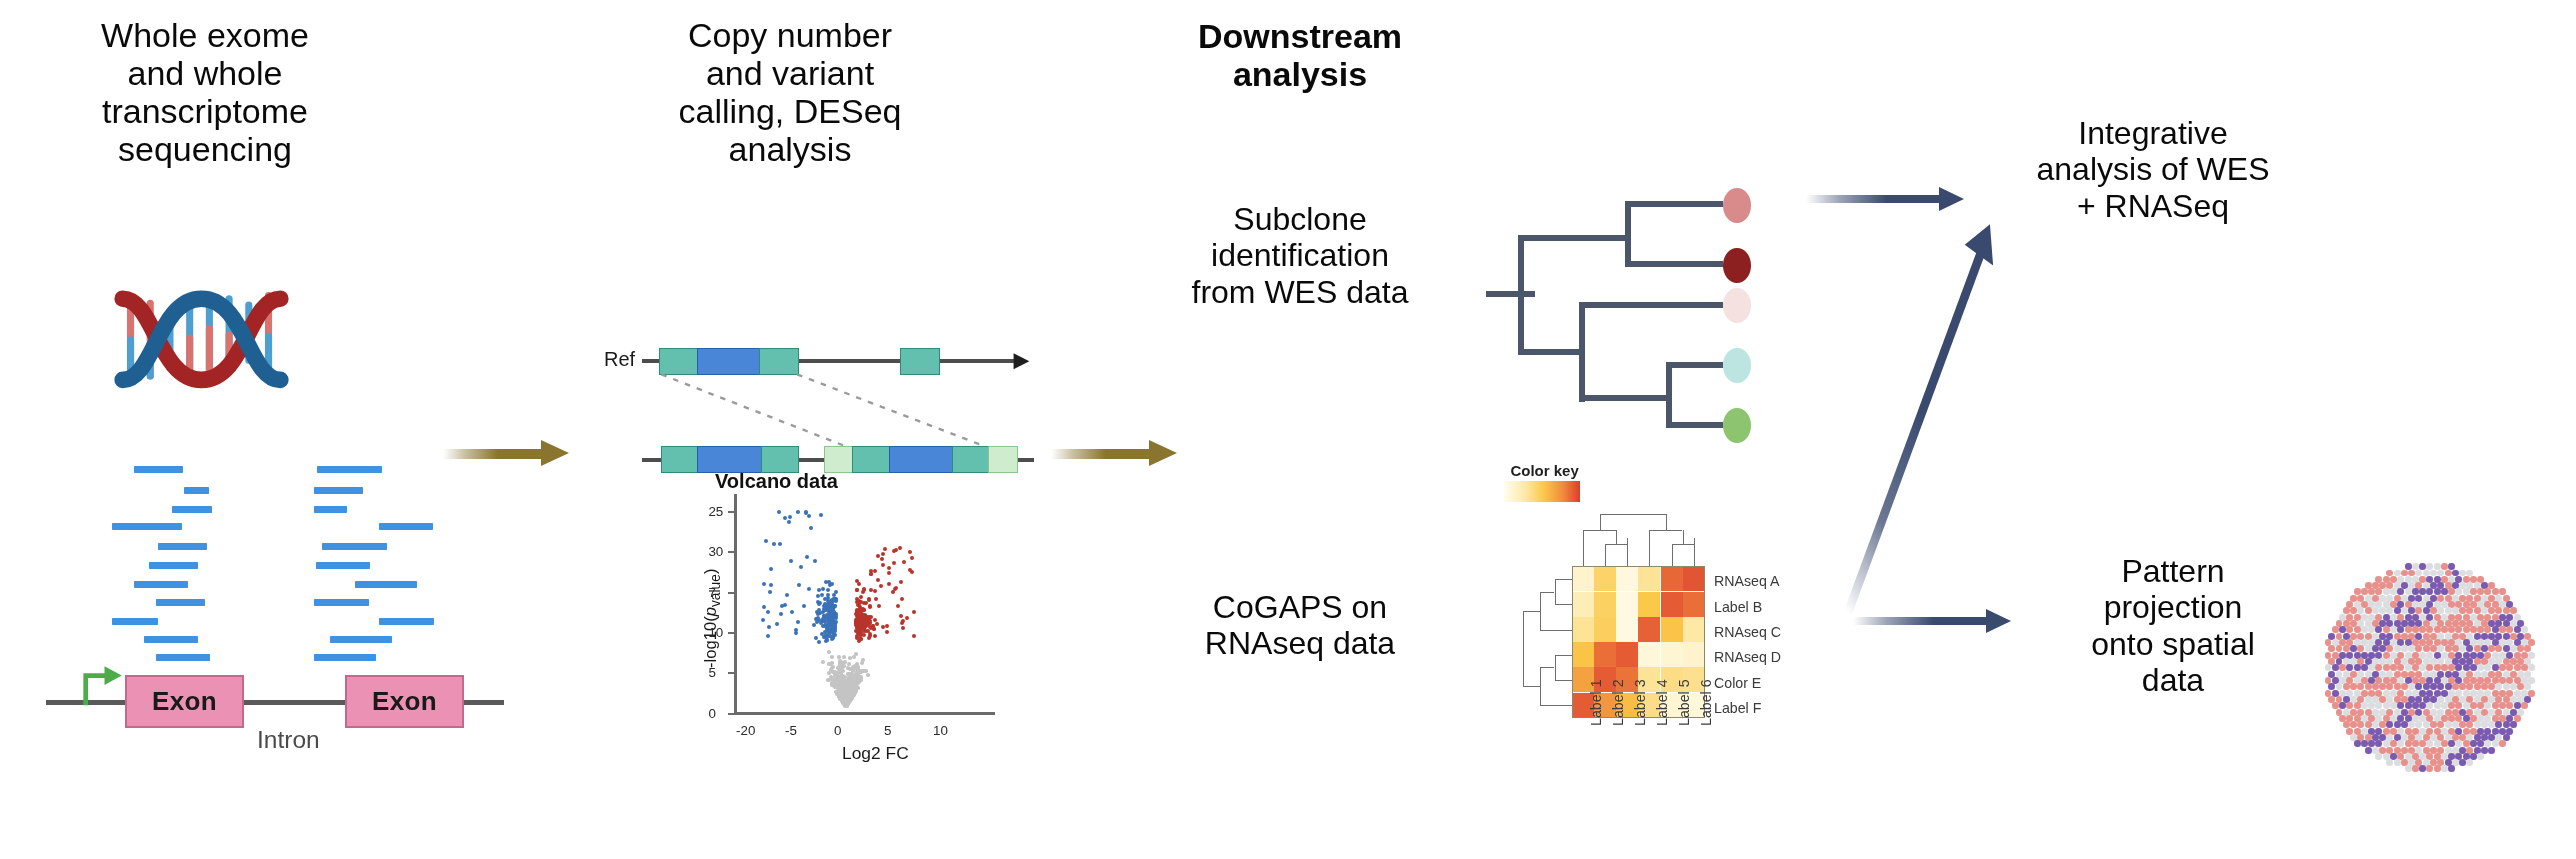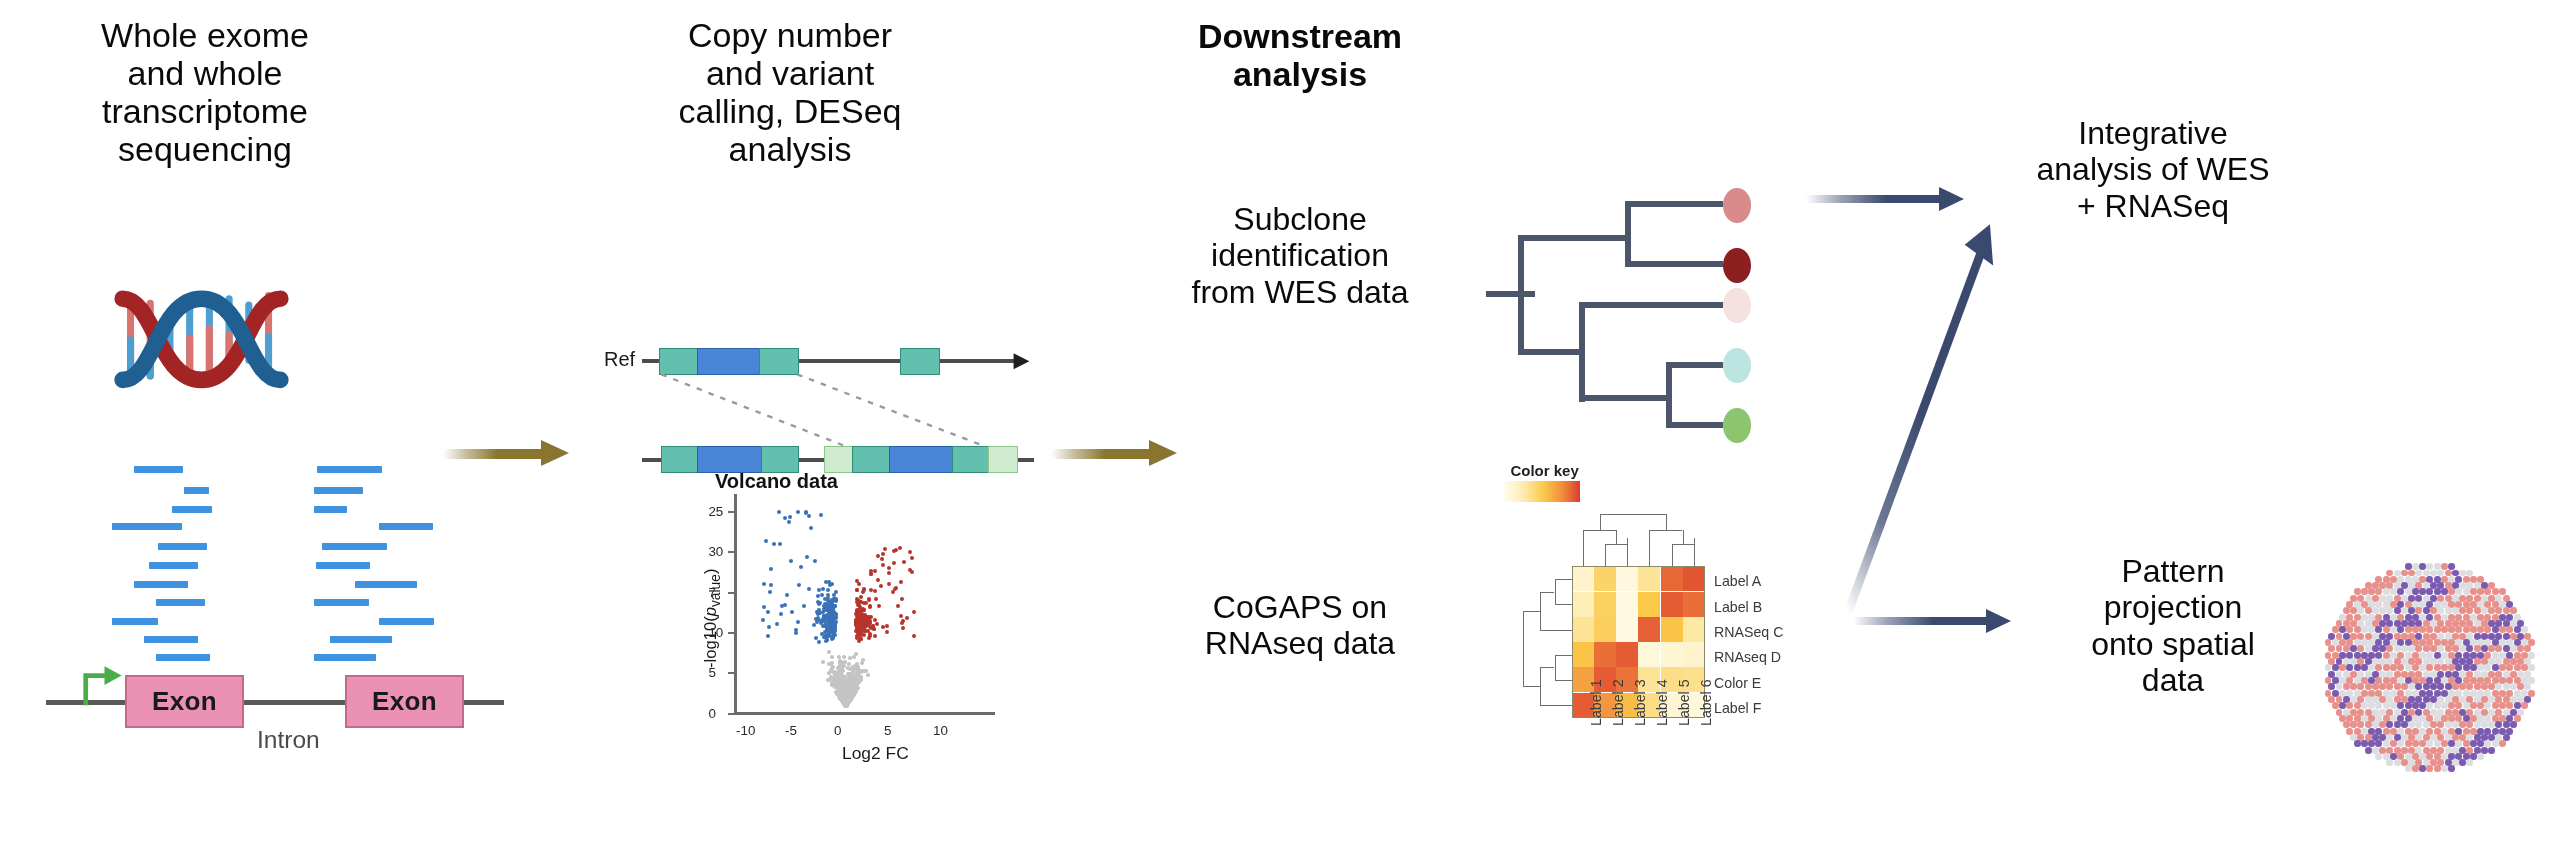--- a/index.html
+++ b/index.html
@@ -194,21 +194,21 @@
       <div class="vtick" style="left:28.4px;top:139px;">10</div>
       <div class="vaxis" style="left:48px;top:146px;width:7.1px;height:2.4px;background:#6b6b6b;"></div>
       <div class="vtick" style="left:28.4px;top:99px;">7</div>
       <div class="vaxis" style="left:48px;top:106px;width:7.1px;height:2.4px;background:#6b6b6b;"></div>
       <div class="vtick" style="left:28.4px;top:58px;">30</div>
       <div class="vaxis" style="left:48px;top:65px;width:7.1px;height:2.4px;background:#6b6b6b;"></div>
       <div class="vtick" style="left:28.4px;top:18px;">25</div>
       <div class="vaxis" style="left:48px;top:25px;width:7.1px;height:2.4px;background:#6b6b6b;"></div>
     </div>
   <div id="vxt">
-      <div class="vtick" style="left:56px;top:237px;">-10</div>
+      <div class="vtick" style="left:56px;top:237px;">-20</div>
       <div class="vtick" style="left:105px;top:237px;">-5</div>
       <div class="vtick" style="left:154px;top:237px;">0</div>
       <div class="vtick" style="left:204px;top:237px;">5</div>
       <div class="vtick" style="left:253px;top:237px;">10</div>
     </div>
   <div id="vpts" style="position:absolute;left:0;top:0;width:332px;height:277px;">
       <div class="vdot" style="left:155px;top:186px;width:3.6px;height:3.6px;background:#c4c4c4;"></div>
       <div class="vdot" style="left:166px;top:208px;width:3.6px;height:3.6px;background:#c4c4c4;"></div>
       <div class="vdot" style="left:152px;top:198px;width:3.6px;height:3.6px;background:#c4c4c4;"></div>
       <div class="vdot" style="left:160px;top:209px;width:3.6px;height:3.6px;background:#c4c4c4;"></div>
@@ -1250,23 +1250,23 @@
       <div class="hm-cell" style="left:190px;top:205px;width:22px;height:25px;background:rgb(252,224,142);"></div>
       <div class="hm-cell" style="left:79px;top:231px;width:22px;height:25px;background:rgb(228,91,52);"></div>
       <div class="hm-cell" style="left:101px;top:231px;width:22px;height:25px;background:rgb(242,151,63);"></div>
       <div class="hm-cell" style="left:123px;top:231px;width:22px;height:25px;background:rgb(249,188,71);"></div>
       <div class="hm-cell" style="left:145px;top:231px;width:22px;height:25px;background:rgb(252,221,134);"></div>
       <div class="hm-cell" style="left:168px;top:231px;width:22px;height:25px;background:rgb(254,245,211);"></div>
       <div class="hm-cell" style="left:190px;top:231px;width:22px;height:25px;background:rgb(254,247,217);"></div>
     </div>
   <div class="hm-border" style="left:79px;top:104px;width:133px;height:152px;"></div>
   <div id="hmrows" style="position:absolute;left:0;top:0;width:332px;height:332px;">
-      <div class="hm-rowlbl" style="left:221px;top:111px;">Label A</div>
+      <div class="hm-rowlbl" style="left:221px;top:111px;">RNAseq A</div>
       <div class="hm-rowlbl" style="left:221px;top:137px;">Label B</div>
-      <div class="hm-rowlbl" style="left:221px;top:162px;">RNASeq C</div>
+      <div class="hm-rowlbl" style="left:221px;top:162px;">RNAseq C</div>
       <div class="hm-rowlbl" style="left:221px;top:187px;">RNAseq D</div>
       <div class="hm-rowlbl" style="left:221px;top:213px;">Color E</div>
       <div class="hm-rowlbl" style="left:221px;top:238px;">Label F</div>
     </div>
   <div id="hmcols" style="position:absolute;left:0;top:0;width:332px;height:332px;">
       <div class="hm-collbl" style="left:95px;top:264px;">Label 1</div>
       <div class="hm-collbl" style="left:117px;top:264px;">Label 2</div>
       <div class="hm-collbl" style="left:139px;top:264px;">Label 3</div>
       <div class="hm-collbl" style="left:161px;top:264px;">Label 4</div>
       <div class="hm-collbl" style="left:183px;top:264px;">Label 5</div>

